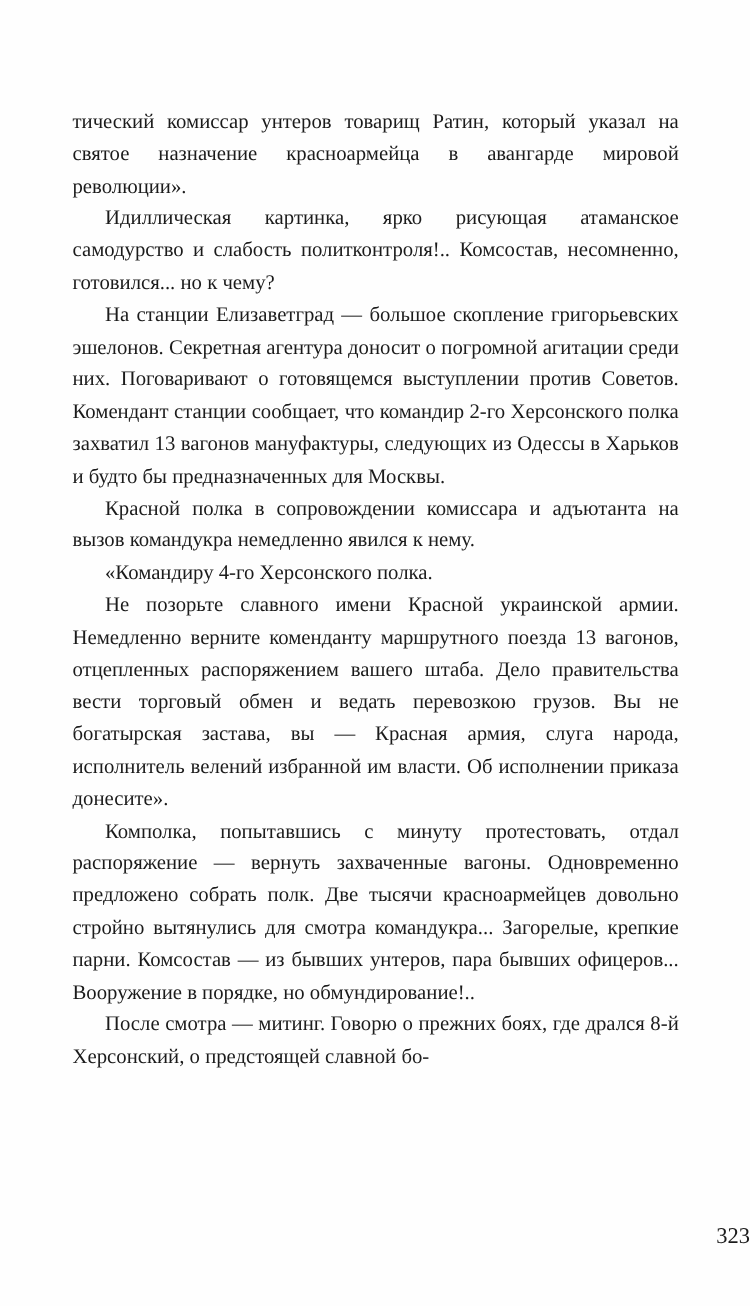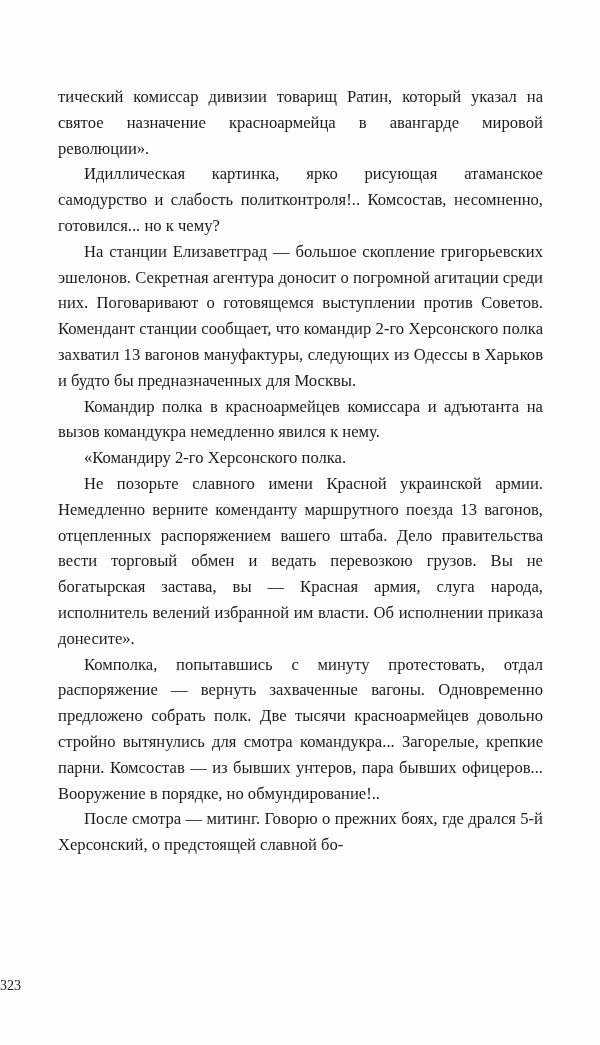--- a/index.html
+++ b/index.html
@@ -39,34 +39,34 @@
     color: #1b1b1b;
   }
   p.para.no-indent {
     text-indent: 0;
   }
   .folio {
     position: absolute;
     left: 0;
     top: 978px;
     width: 600px;
-    text-align: left;
-    font-size: 14px;
+    text-align: right;
+    font-size: 18px;
     color: #1b1b1b;
     font-family: "Liberation Serif", serif;
   }
 </style>
 </head>
 <body>
 
 <div class="page">
   <div class="text-column">
-    <p class="para no-indent">тический комиссар дивизии товарищ Ратин, который указал на святое назначение красноармейца в авангарде мировой революции».</p>
+    <p class="para no-indent">тический комиссар унтеров товарищ Ратин, который указал на святое назначение красноармейца в авангарде мировой революции».</p>
     <p class="para">Идиллическая картинка, ярко рисующая атаманское самодурство и слабость политконтроля!.. Комсостав, несомненно, готовился... но к чему?</p>
     <p class="para">На станции Елизаветград — большое скопление григорьевских эшелонов. Секретная агентура доносит о погромной агитации среди них. Поговаривают о готовящемся выступлении против Советов. Комендант станции сообщает, что командир 2-го Херсонского полка захватил 13 вагонов мануфактуры, следующих из Одессы в Харьков и будто бы предназначенных для Москвы.</p>
-    <p class="para">Командир полка в красноармейцев комиссара и адъютанта на вызов командукра немедленно явился к нему.</p>
-    <p class="para">«Командиру 2-го Херсонского полка.</p>
+    <p class="para">Красной полка в сопровождении комиссара и адъютанта на вызов командукра немедленно явился к нему.</p>
+    <p class="para">«Командиру 4-го Херсонского полка.</p>
     <p class="para">Не позорьте славного имени Красной украинской армии. Немедленно верните коменданту маршрутного поезда 13 вагонов, отцепленных распоряжением вашего штаба. Дело правительства вести торговый обмен и ведать перевозкою грузов. Вы не богатырская застава, вы — Красная армия, слуга народа, исполнитель велений избранной им власти. Об исполнении приказа донесите».</p>
     <p class="para">Комполка, попытавшись с минуту протестовать, отдал распоряжение — вернуть захваченные вагоны. Одновременно предложено собрать полк. Две тысячи красноармейцев довольно стройно вытянулись для смотра командукра... Загорелые, крепкие парни. Комсостав — из бывших унтеров, пара бывших офицеров... Вооружение в порядке, но обмундирование!..</p>
-    <p class="para">После смотра — митинг. Говорю о прежних боях, где дрался 5-й Херсонский, о предстоящей славной бо-</p>
+    <p class="para">После смотра — митинг. Говорю о прежних боях, где дрался 8-й Херсонский, о предстоящей славной бо-</p>
   </div>
   <div class="folio">323</div>
 </div>
 
 </body></html>

